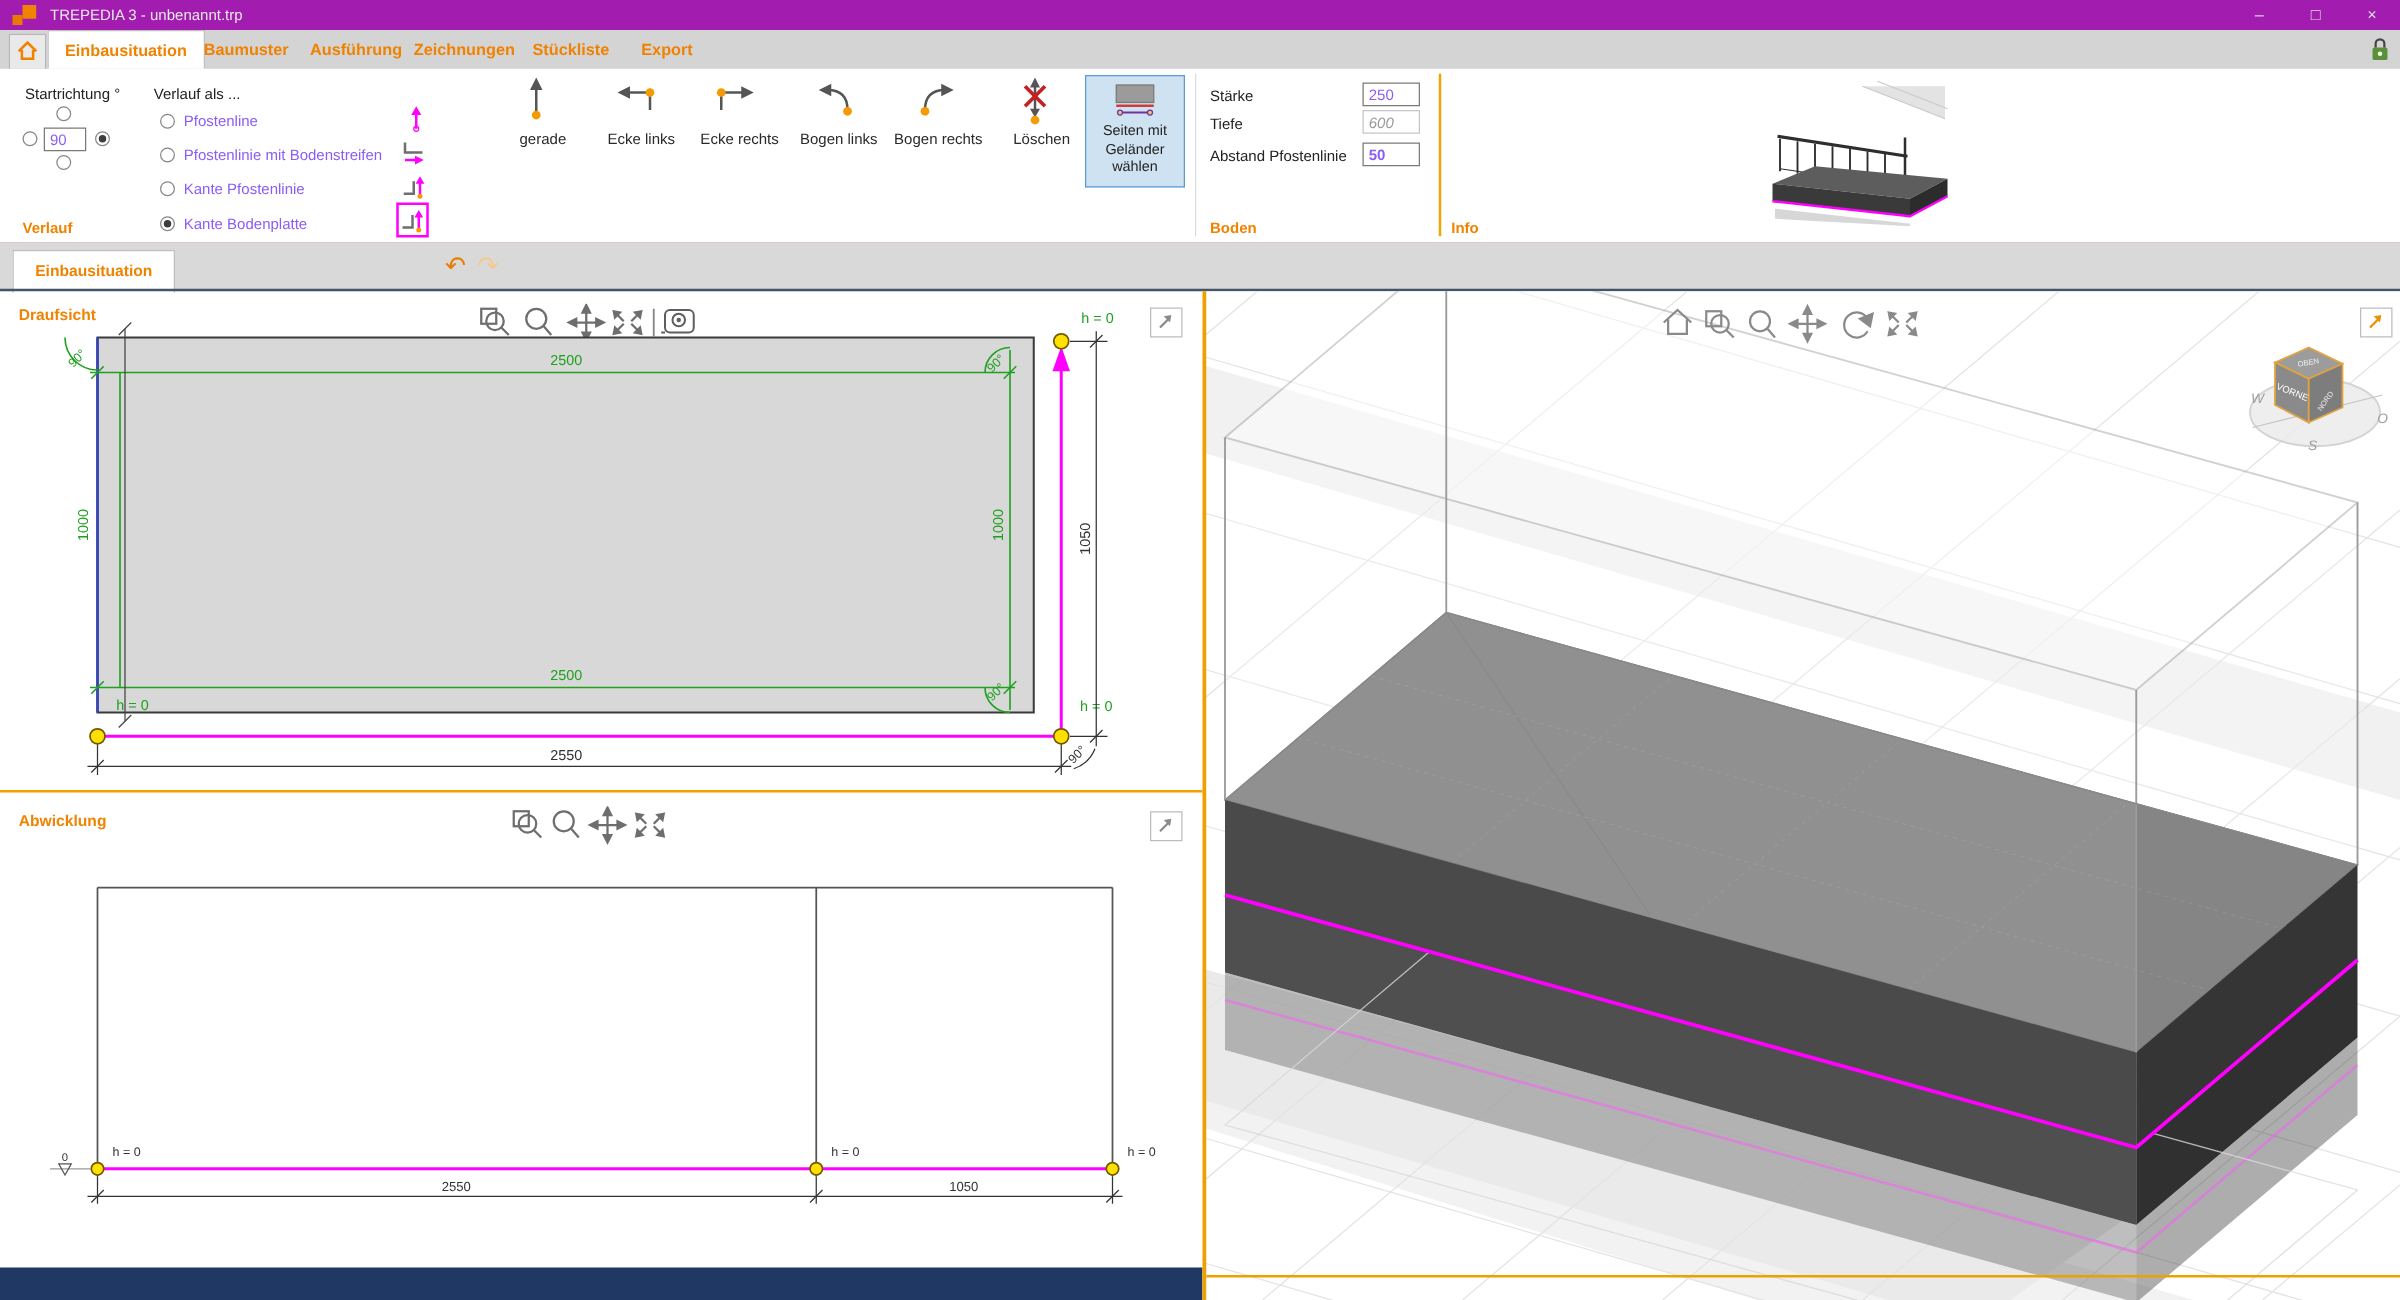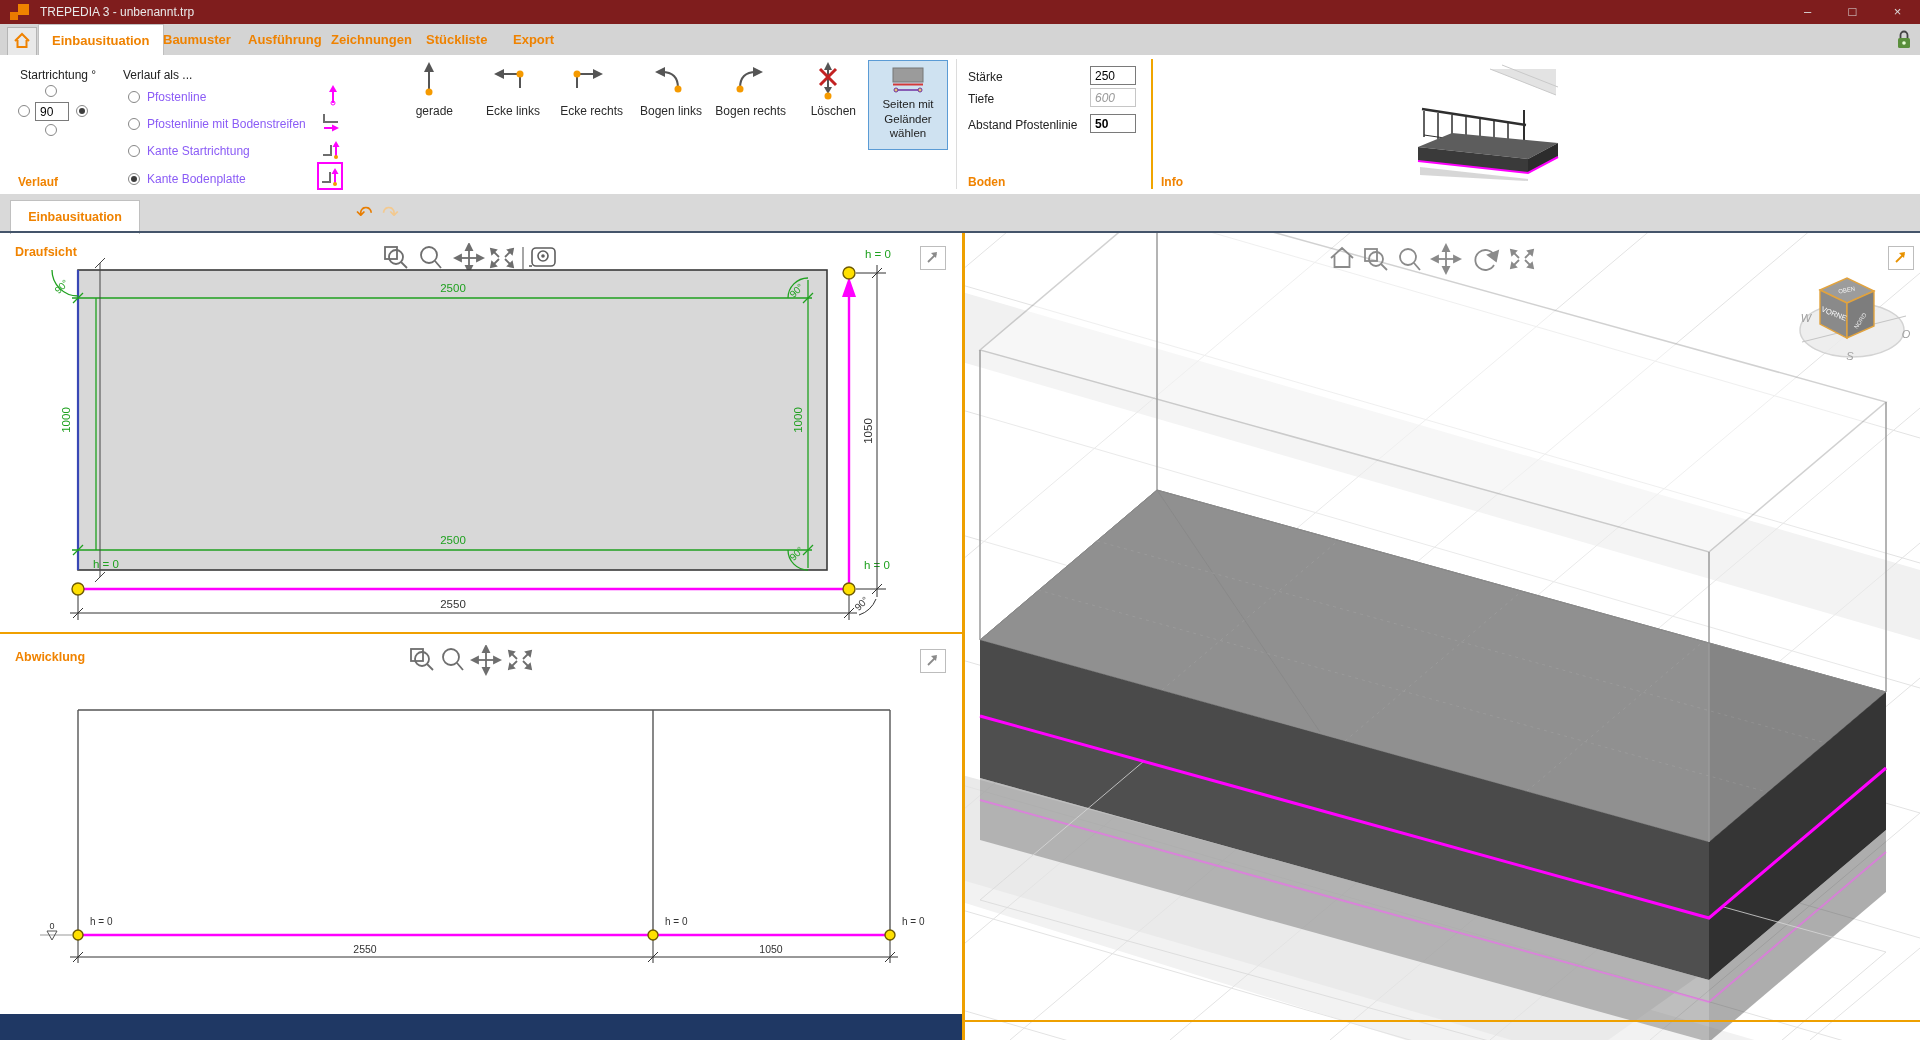--- a/index.html
+++ b/index.html
@@ -1,33 +1,33 @@
 <!DOCTYPE html>
 <html><head>
 <meta charset="utf-8">
 <style>
   html,body{margin:0;padding:0;width:1920px;height:1040px;overflow:hidden;background:#fff;
     font-family:"Liberation Sans",sans-serif;-webkit-font-smoothing:antialiased;}
   .abs{position:absolute;}
   
-  .titlebar{left:0;top:0;width:1920px;height:24px;background:#7f1d1d;color:#e9e9e9;font-size:12px;}
+  .titlebar{left:0;top:0;width:1920px;height:24px;background:#a21caf;color:#e9e9e9;font-size:12px;}
   .titletext{left:40px;top:5px;}
   .winbtn{top:0;width:45px;height:24px;color:#ddd;text-align:center;line-height:24px;font-size:13px;}
   
   .tabrow{left:0;top:24px;width:1920px;height:31px;background:#d4d4d4;border-bottom:1px solid #c2c2c2;}
   .hometab{left:7px;top:3px;width:28px;height:27px;background:#e9e9e9;border:1px solid #b5b5b5;text-align:center;}
   .navtab{top:0;height:31px;line-height:31px;padding:0 13px;font-size:13px;font-weight:bold;color:#ef8200;}
   .navtab.active{background:#ffffff;border:1px solid #c0c0c0;border-bottom:none;height:30px;}
   
   .ribbon{left:0;top:55px;width:1920px;height:139px;background:#fff;border-bottom:1px solid #ec4899;font-size:12px;color:#222;}
   .seclabel{top:120px;font-size:12px;font-weight:bold;color:#f08300;}
   .radio{width:12px;height:12px;border:1px solid #878787;border-radius:50%;background:#fff;box-sizing:border-box;}
   .radio.checked::after{content:"";display:block;width:6px;height:6px;background:#3d3d3d;border-radius:50%;margin:2px auto;}
   .rlabel{font-size:12px;color:#8b5cf6;white-space:nowrap;}
-  .numbox{border:1px solid #7a7a7a;font-size:12px;text-align:left;padding:1px 4px;box-sizing:border-box;background:#fff;color:#000000;font-family:"Liberation Sans",sans-serif;}
+  .numbox{border:1px solid #7a7a7a;font-size:12px;text-align:left;padding:1px 4px;box-sizing:border-box;background:#fff;color:#8b5cf6;font-family:"Liberation Sans",sans-serif;}
   .numbox.disabled{border-color:#c6c6c6;color:#9a9a9a;}
   .toollabel{font-size:12px;color:#2a2a2a;text-align:right;white-space:nowrap;}
   .vsep{width:1px;background:#dcdcdc;}
   .seitenbtn{background:#cfe2f1;border:1px solid #5b9bd5;text-align:center;font-size:11.5px;color:#222;line-height:1.25;}
   .infotext{font-size:12px;line-height:1.3;color:#1f1f1f;}
   
   .doctabs{left:0;top:194px;width:1920px;height:39px;background:#d9d9d9;}
   .doctab{left:10px;top:6px;width:128px;height:33px;background:#fff;border:1px solid #c0c0c0;border-bottom:none;
     font-size:12.5px;font-weight:bold;color:#ef8200;text-align:center;line-height:33px;}
   .blueline{left:0;top:231px;width:1920px;height:2px;background:#44546a;}
@@ -84,21 +84,21 @@
   <input class="abs numbox" style="left: 35px; top: 47px; width: 34px; height: 19px;" value="90">
   <span class="abs radio checked" style="left:76px;top:50px"></span>
   <span class="abs radio" style="left:45px;top:69px"></span>
 
   <span class="abs" style="left:123px;top:13px">Verlauf als ...</span>
   <span class="abs radio" style="left:128px;top:36px"></span>
   <span class="abs rlabel" style="left:147px;top:35px">Pfostenline</span>
   <span class="abs radio" style="left:128px;top:63px"></span>
   <span class="abs rlabel" style="left:147px;top:62px">Pfostenlinie mit Bodenstreifen</span>
   <span class="abs radio" style="left:128px;top:90px"></span>
-  <span class="abs rlabel" style="left:147px;top:89px">Kante Startrichtung</span>
+  <span class="abs rlabel" style="left:147px;top:89px">Kante Pfostenlinie</span>
   <span class="abs radio checked" style="left:128px;top:118px"></span>
   <span class="abs rlabel" style="left:147px;top:117px">Kante Bodenplatte</span>
 
   <svg class="abs" style="left:320px;top:28px" width="22" height="24">
     <line x1="13" y1="20" x2="13" y2="6" stroke="#ff00ff" stroke-width="2"></line>
     <polygon points="13,2 9,9 17,9" fill="#ff00ff"></polygon>
       <circle cx="13" cy="20" r="2" fill="none" stroke="#ff00ff"></circle>
   </svg>
   <svg class="abs" style="left:320px;top:55px" width="22" height="24">
     <path d="M4 4 V12 H18" fill="none" stroke="#6e6e6e" stroke-width="2"></path>

